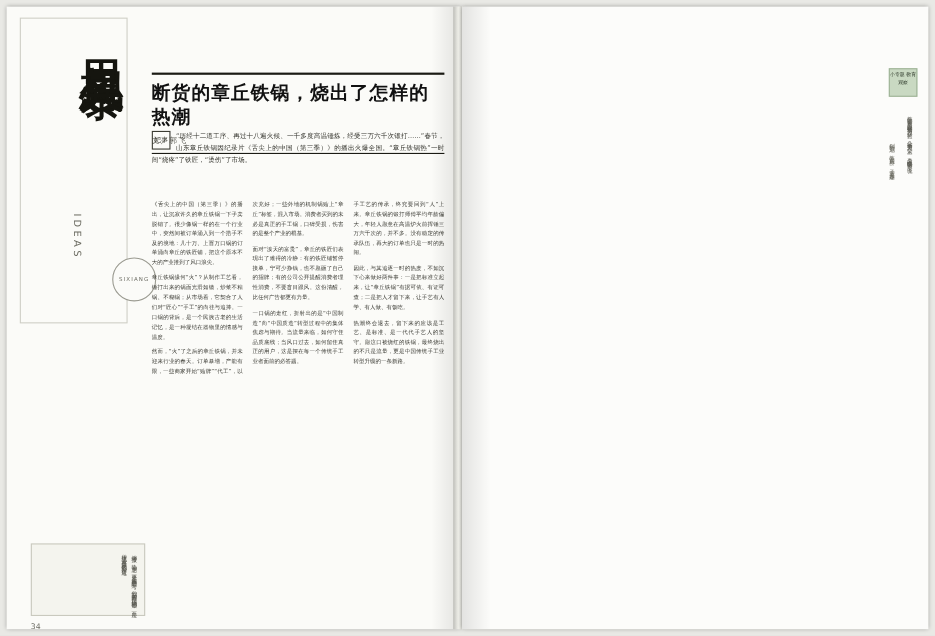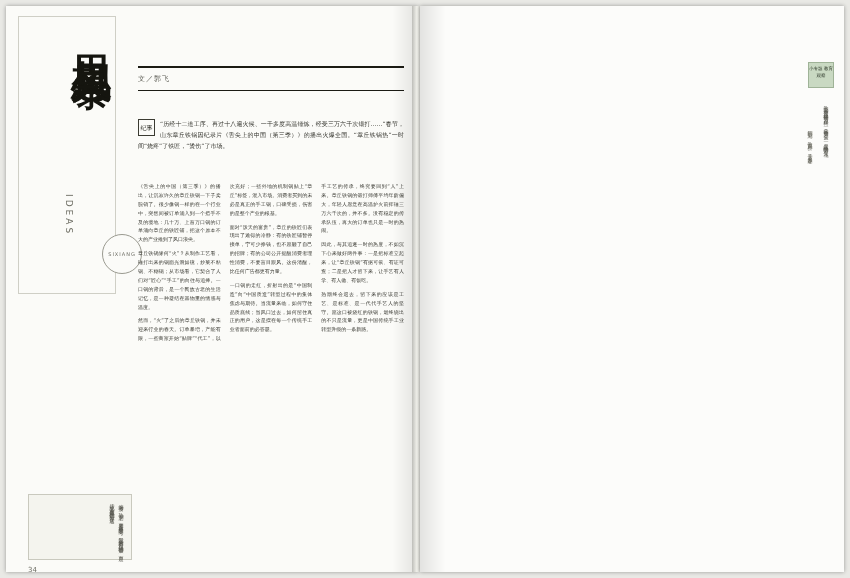--- a/index.html
+++ b/index.html
@@ -139,20 +139,21 @@
 
   <div class="page page-left">
 
     <div class="vert-title-deco"></div>
     <div class="vert-title">思想风暴</div>
     <div class="vert-sub">IDEAS</div>
     <div class="title-seal">SIXIANG</div>
 
     <div class="art-head">
       <div class="rule-top"></div>
+      <div class="art-title">断货的章丘铁锅，烧出了怎样的热潮</div>
       <div class="art-byline">文／郭飞</div>
       <div class="rule-bot"></div>
     </div>
 
     <div class="lead">
       <span class="lead-badge">纪事</span>
       <span>“历经十二道工序、再过十八遍火候、一千多度高温锤炼，经受三万六千次锻打……”春节，山东章丘铁锅因纪录片《舌尖上的中国（第三季）》的播出火爆全国。“章丘铁锅热”一时间“烧疼”了铁匠，“烫伤”了市场。</span>
     </div>
 
     <div class="cols3">

